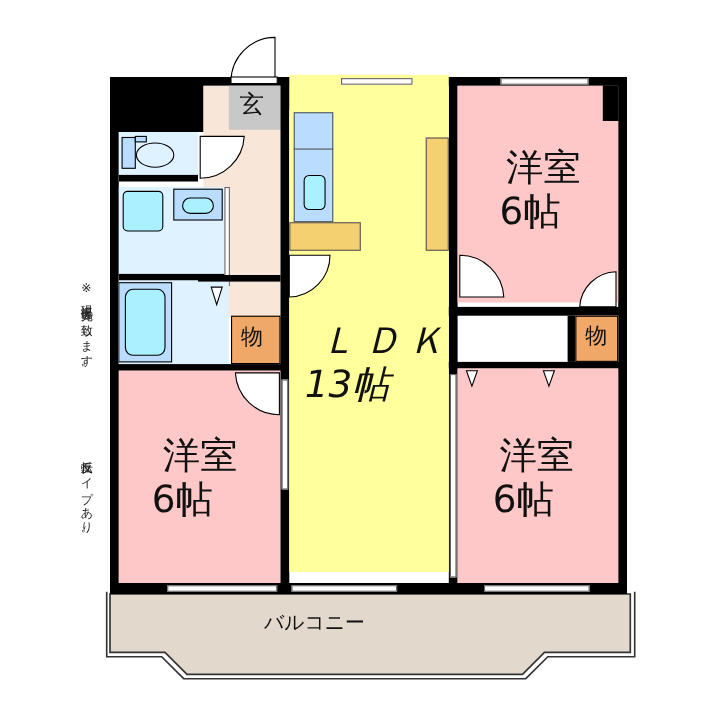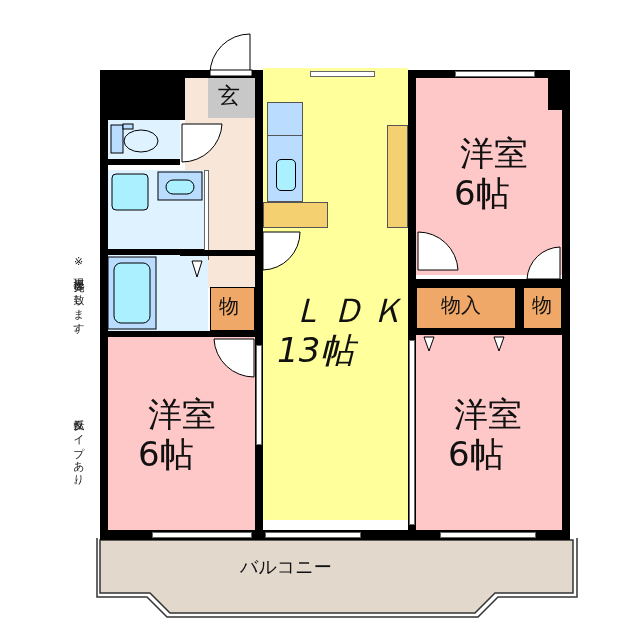--- a/index.html
+++ b/index.html
@@ -105,23 +105,20 @@
   </div>
   <div class="abs wall" style="left:548px;top:78px;width:14px;height:32px;"></div>
   <svg class="abs" style="left:416px;top:230px;" width="44" height="44">
     <path d="M2,2 A40,40 0 0 1 42,40 L2,40 Z" fill="#fff" stroke="#000" stroke-width="1"></path>
   </svg>
   <svg class="abs" style="left:525px;top:245px;" width="37" height="36">
     <path d="M35,2 A34,34 0 0 0 2,34 L35,34 Z" fill="#fff" stroke="#000" stroke-width="1"></path>
   </svg>
   <div class="abs wall" style="left:408px;top:279px;width:162px;height:8px;"></div>
 
-  <div class="abs" style="left:416px;top:287px;width:100px;height:42px;background:#f0a868;border:1px solid #000;">
-    <div class="label" style="left:24px;top:7px;font-size:20px;">物入</div>
-  </div>
   <div class="abs wall" style="left:516px;top:287px;width:7px;height:42px;"></div>
   <div class="abs" style="left:523px;top:287px;width:39px;height:42px;background:#f0a868;border:1px solid #000;">
     <div class="label" style="left:8px;top:7px;font-size:20px;">物</div>
   </div>
   <div class="abs wall" style="left:408px;top:329px;width:162px;height:6px;"></div>
 
   <div class="abs" style="left:416px;top:335px;width:146px;height:195px;background:#ffc8c8;">
     <div class="label" style="left:38px;top:62px;font-size:34px;">洋室</div>
     <div class="label" style="left:32px;top:102px;font-size:34px;">6帖</div>
   </div>

